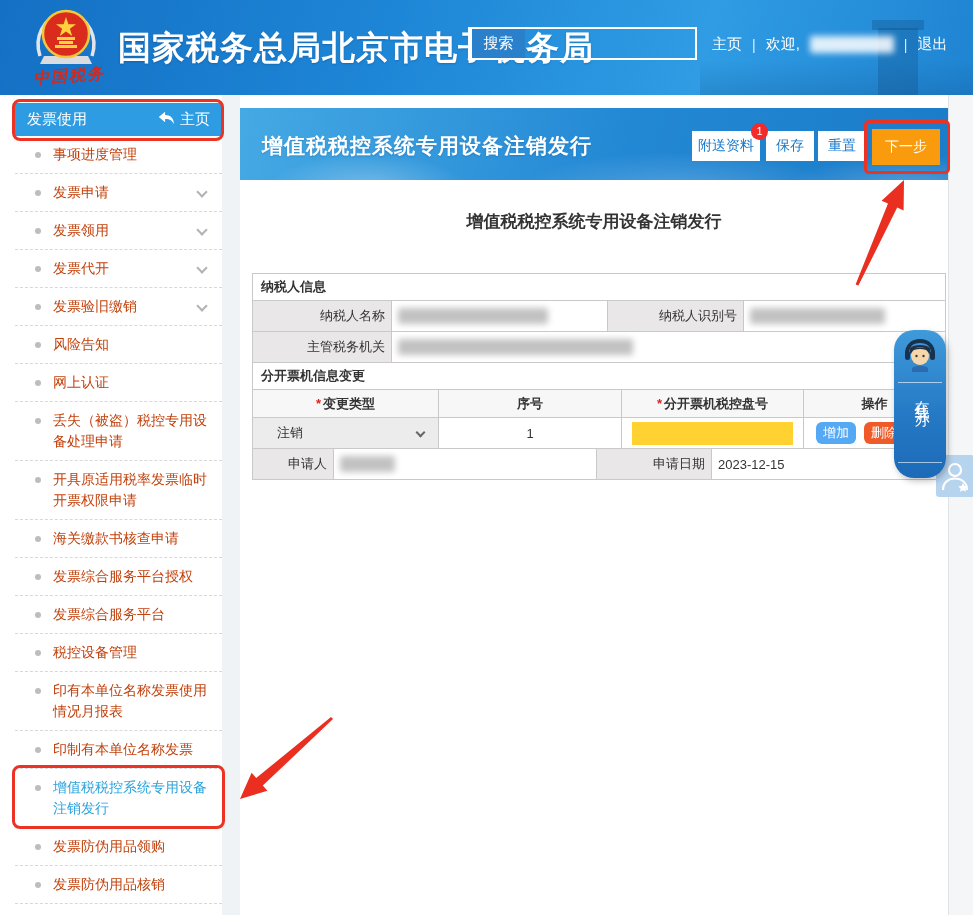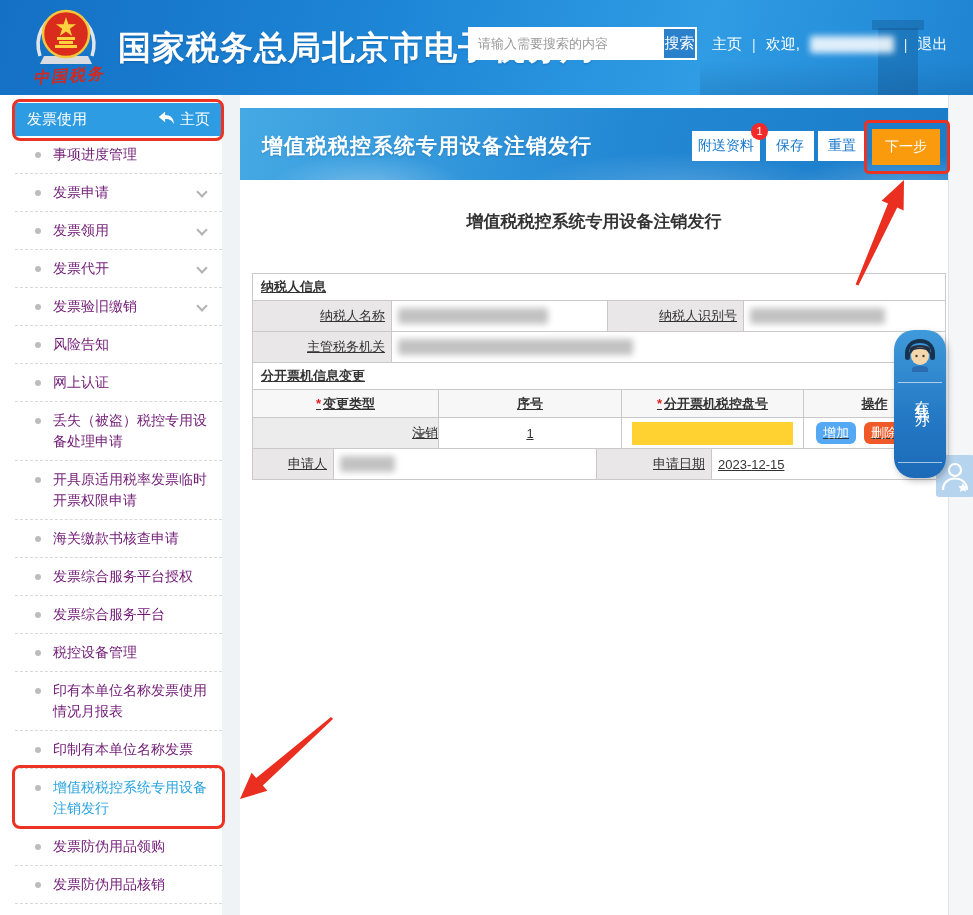--- a/index.html
+++ b/index.html
@@ -44,21 +44,21 @@
   .sb-header { position:relative; height:33px; background:#2d9ce2; display:flex; align-items:center;
     padding:0 12px; color:#fff; }
   .sb-header-title { flex:1; font-size:15px; }
   .sb-home { display:flex; align-items:center; gap:5px; font-size:15px; cursor:pointer; }
   .red-box { position:absolute; border:3px solid #ec3323; border-radius:8px; pointer-events:none; z-index:40; }
   .sb-header .red-box { left:-3px; top:-4px; right:-2px; bottom:-5px; }
   .sb-items { }
   .sb-item { position:relative; display:flex; align-items:flex-start; padding:8px 0;
     border-bottom:1px dashed #d8d8d8; cursor:pointer; }
   .dot { width:6px; height:6px; border-radius:50%; background:#bdbdbd; margin:8px 12px 0 20px; flex-shrink:0; }
-  .sb-label { width:160px; font-size:14px; line-height:21px; color:#701a75; }
+  .sb-label { width:160px; font-size:14px; line-height:21px; color:#c2410c; }
   .chev { position:absolute; right:16px; top:14px; width:8px; height:8px;
     border-right:2px solid #b3b3b3; border-bottom:2px solid #b3b3b3; transform:rotate(45deg); }
   .sb-item.active .sb-label { color:#2aa3dd; }
   .sb-item.active .red-box { left:-3px; right:-3px; top:-4px; bottom:-2px; }
 
   
   .banner { position:absolute; left:240px; top:108px; width:708px; height:72px;
     background:
       radial-gradient(140px 45px at 18% 108%, rgba(255,255,255,.28), transparent 70%),
       radial-gradient(230px 55px at 62% 115%, rgba(255,255,255,.22), transparent 70%),
@@ -75,30 +75,30 @@
   .badge { position:absolute; left:511px; top:15px; width:17px; height:17px; border-radius:50%;
     background:#f42a2a; color:#fff; font-size:11px; line-height:17px; text-align:center; z-index:3; }
 
   
   .main-body { position:absolute; left:240px; top:180px; width:708px; height:735px; background:#fff; }
   .doc-title { margin-top:30px; text-align:center; font-size:17px; font-weight:bold; color:#333; }
 
   .form-table { margin:40px 2px 0 12px; width:694px; border:1px solid #c9c9c9; font-size:13px; color:#333; }
   .t-row { display:flex; border-top:1px solid #c9c9c9; }
   .t-row:first-child { border-top:none; }
-  .t-cell { display:flex; align-items:center; min-height:30px;text-decoration:underline; }
+  .t-cell { display:flex; align-items:center; min-height:30px; }
   .t-cell + .t-cell { border-left:1px solid #c9c9c9; }
   .section-row { min-height:26px; }
   .section-cell { width:100%; padding-left:8px; font-weight:bold; min-height:26px; }
   .label-cell { background:#eae7e8; justify-content:flex-end; padding-right:6px; }
   .value-cell { background:#fff; padding-left:6px; }
   .redact { height:16px; background:#c2c2c2; filter:blur(3px); border-radius:2px; }
   .hdr-cell { justify-content:center; font-weight:bold; background:#f7f7f7; min-height:27px; }
   .star { color:#e02020; margin-right:2px; }
-  .select-cell { position:relative; background:#ececec; justify-content:flex-end; min-height:29px; }
+  .select-cell { position:relative; background:#ececec; justify-content:flex-start; min-height:29px;padding-left:24px; }
   .select-chev { position:absolute; right:14px; top:11px; width:7px; height:7px;
     border-right:2px solid #666; border-bottom:2px solid #666; transform:rotate(45deg); }
   .center-cell { justify-content:center; }
   .yellow-input { width:calc(100% - 20px); margin:3px 10px; height:23px; border:none;
     background:#ffd231; outline:none; padding:0 6px; font-size:13px; }
   .ops-cell { gap:8px; padding-left:12px; }
   .mini-btn { width:40px; height:22px; border:none; border-radius:6px; color:#fff; font-size:13px; cursor:pointer; }
   .add-btn { background:#55a8f3; }
   .del-btn { background:#f05a28; }
 
@@ -142,21 +142,20 @@
         <circle cx="40" cy="30" r="23" fill="none" stroke="#f5c63c" stroke-width="2.5"></circle>
         <path d="M40,13 L42.4,20.2 L50,20.2 L43.9,24.7 L46.2,32 L40,27.5 L33.8,32 L36.1,24.7 L30,20.2 L37.6,20.2 Z" fill="#ffd23e"></path>
         <rect x="31" y="33" width="18" height="3" fill="#ffd23e"></rect>
         <rect x="33" y="37" width="14" height="3" fill="#ffd23e"></rect>
         <rect x="29" y="41" width="22" height="3" fill="#ffd23e"></rect>
       </svg>
     </div>
     <div class="logo-caption">中国税务</div>
     <div class="header-title">国家税务总局北京市电子税务局</div>
     <div class="search-group">
-      <input class="search-input" type="text" placeholder="请输入需要搜索的内容" style="">
       <button class="search-btn">搜索</button>
     </div>
     <div class="header-nav">
       <span>主页</span>
       <span class="nav-divider">|</span>
       <span>欢迎,</span>
       <span class="name-redact"></span>
       <span class="nav-divider">|</span>
       <span>退出</span>
     </div>

